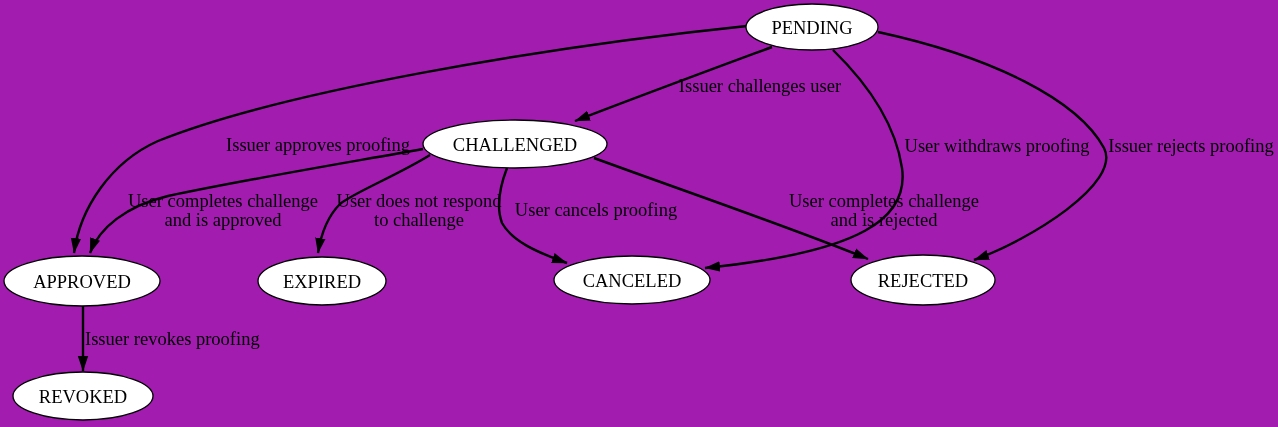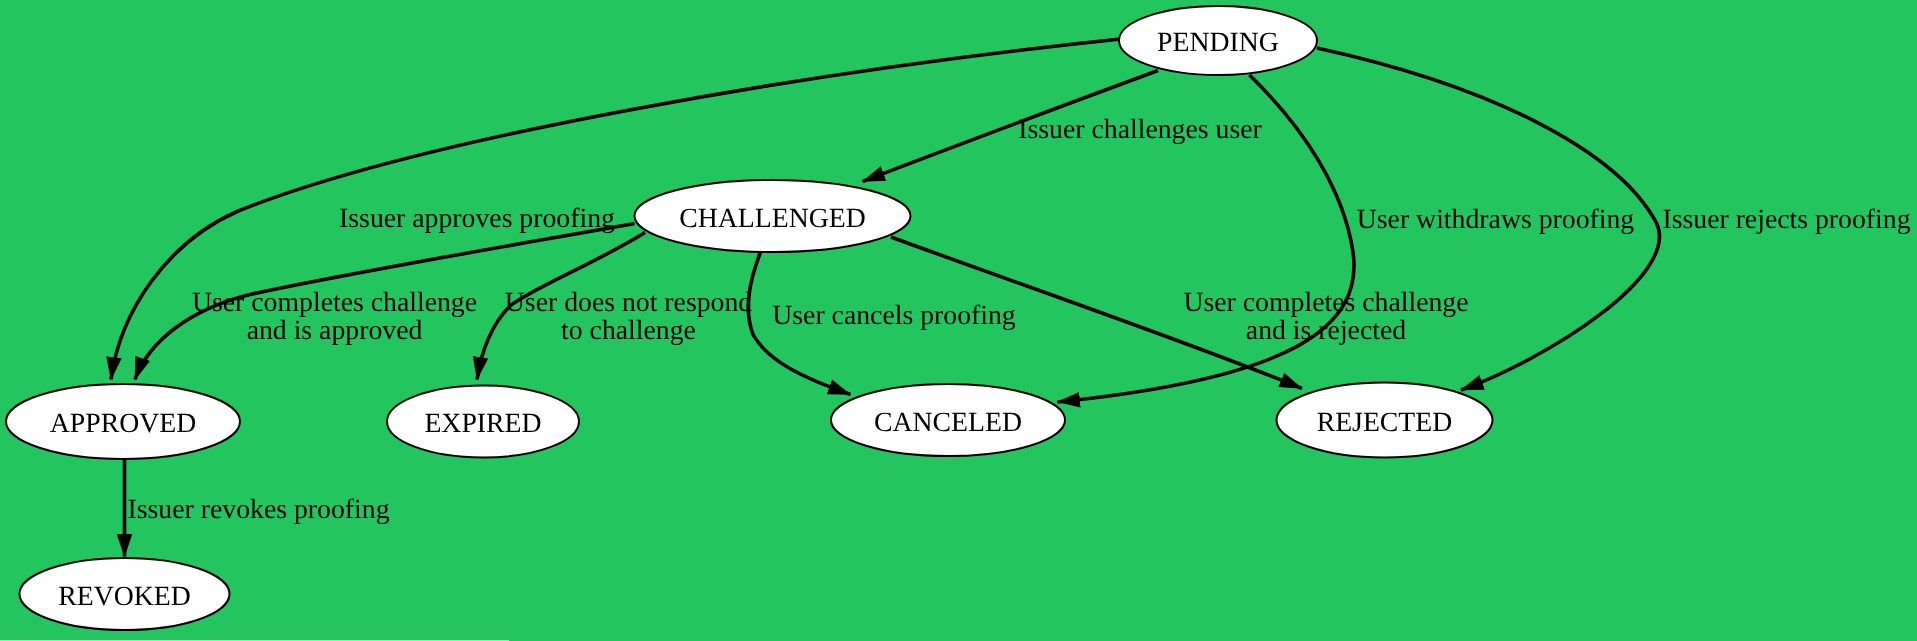--- a/index.html
+++ b/index.html
@@ -3,21 +3,21 @@
 <meta charset="utf-8">
 <style>
   html, body {
     margin: 0;
     padding: 0;
     background: #ffffff;
   }
   .diagram-wrap {
     width: 1278px;
     height: 427px;
-    background: #22c55e;
+    background: #a21caf;
     overflow: hidden;
   }
   svg { display: block; }
   .edge {
     fill: none;
     stroke: #000000;
     stroke-width: 2.4;
   }
   .node-ellipse {
     fill: #ffffff;

